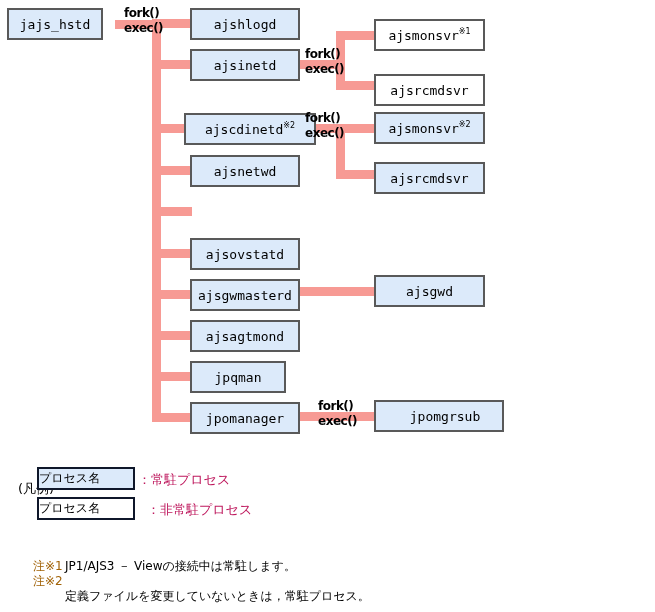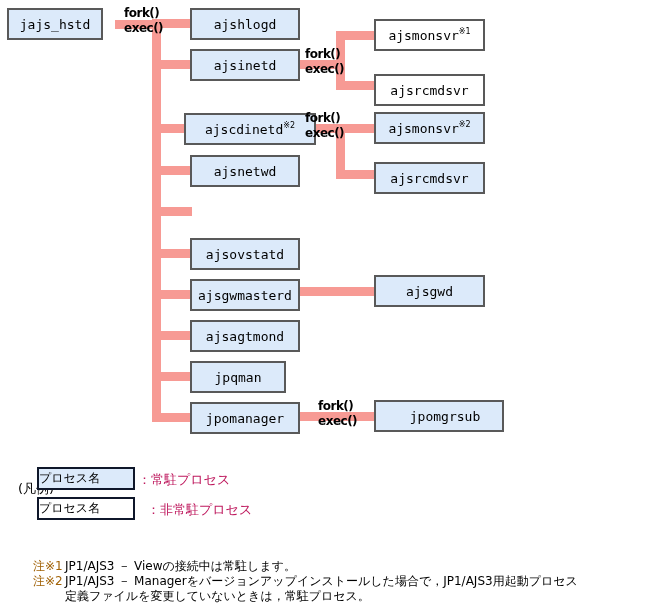--- a/index.html
+++ b/index.html
@@ -241,16 +241,15 @@
 
   <div class="legend-box nonresident" style="left:37px; top:497px; width:98px; height:23px;">
     <span>プロセス名</span>
   </div>
   <div class="legend-text" style="left:138px; top:501px;margin-left:9px;">：非常駐プロセス</div>
 
   <div class="fn-label" style="left:33px; top:558px;">注※1</div>
   <div class="fn-text" style="left:65px; top:558px;">JP1/AJS3 － Viewの接続中は常駐します。</div>
 
   <div class="fn-label" style="left:33px; top:573px;">注※2</div>
-  <div class="fn-text" style="left:65px; top:573px;">JP1/AJS3 － Managerをバージョンアップインストールした場合で，JP1/AJS3用起動プロセス</div>
   <div class="fn-text" style="left:65px; top:588px;">定義ファイルを変更していないときは，常駐プロセス。</div>
 
 </div>
 
 </body></html>

